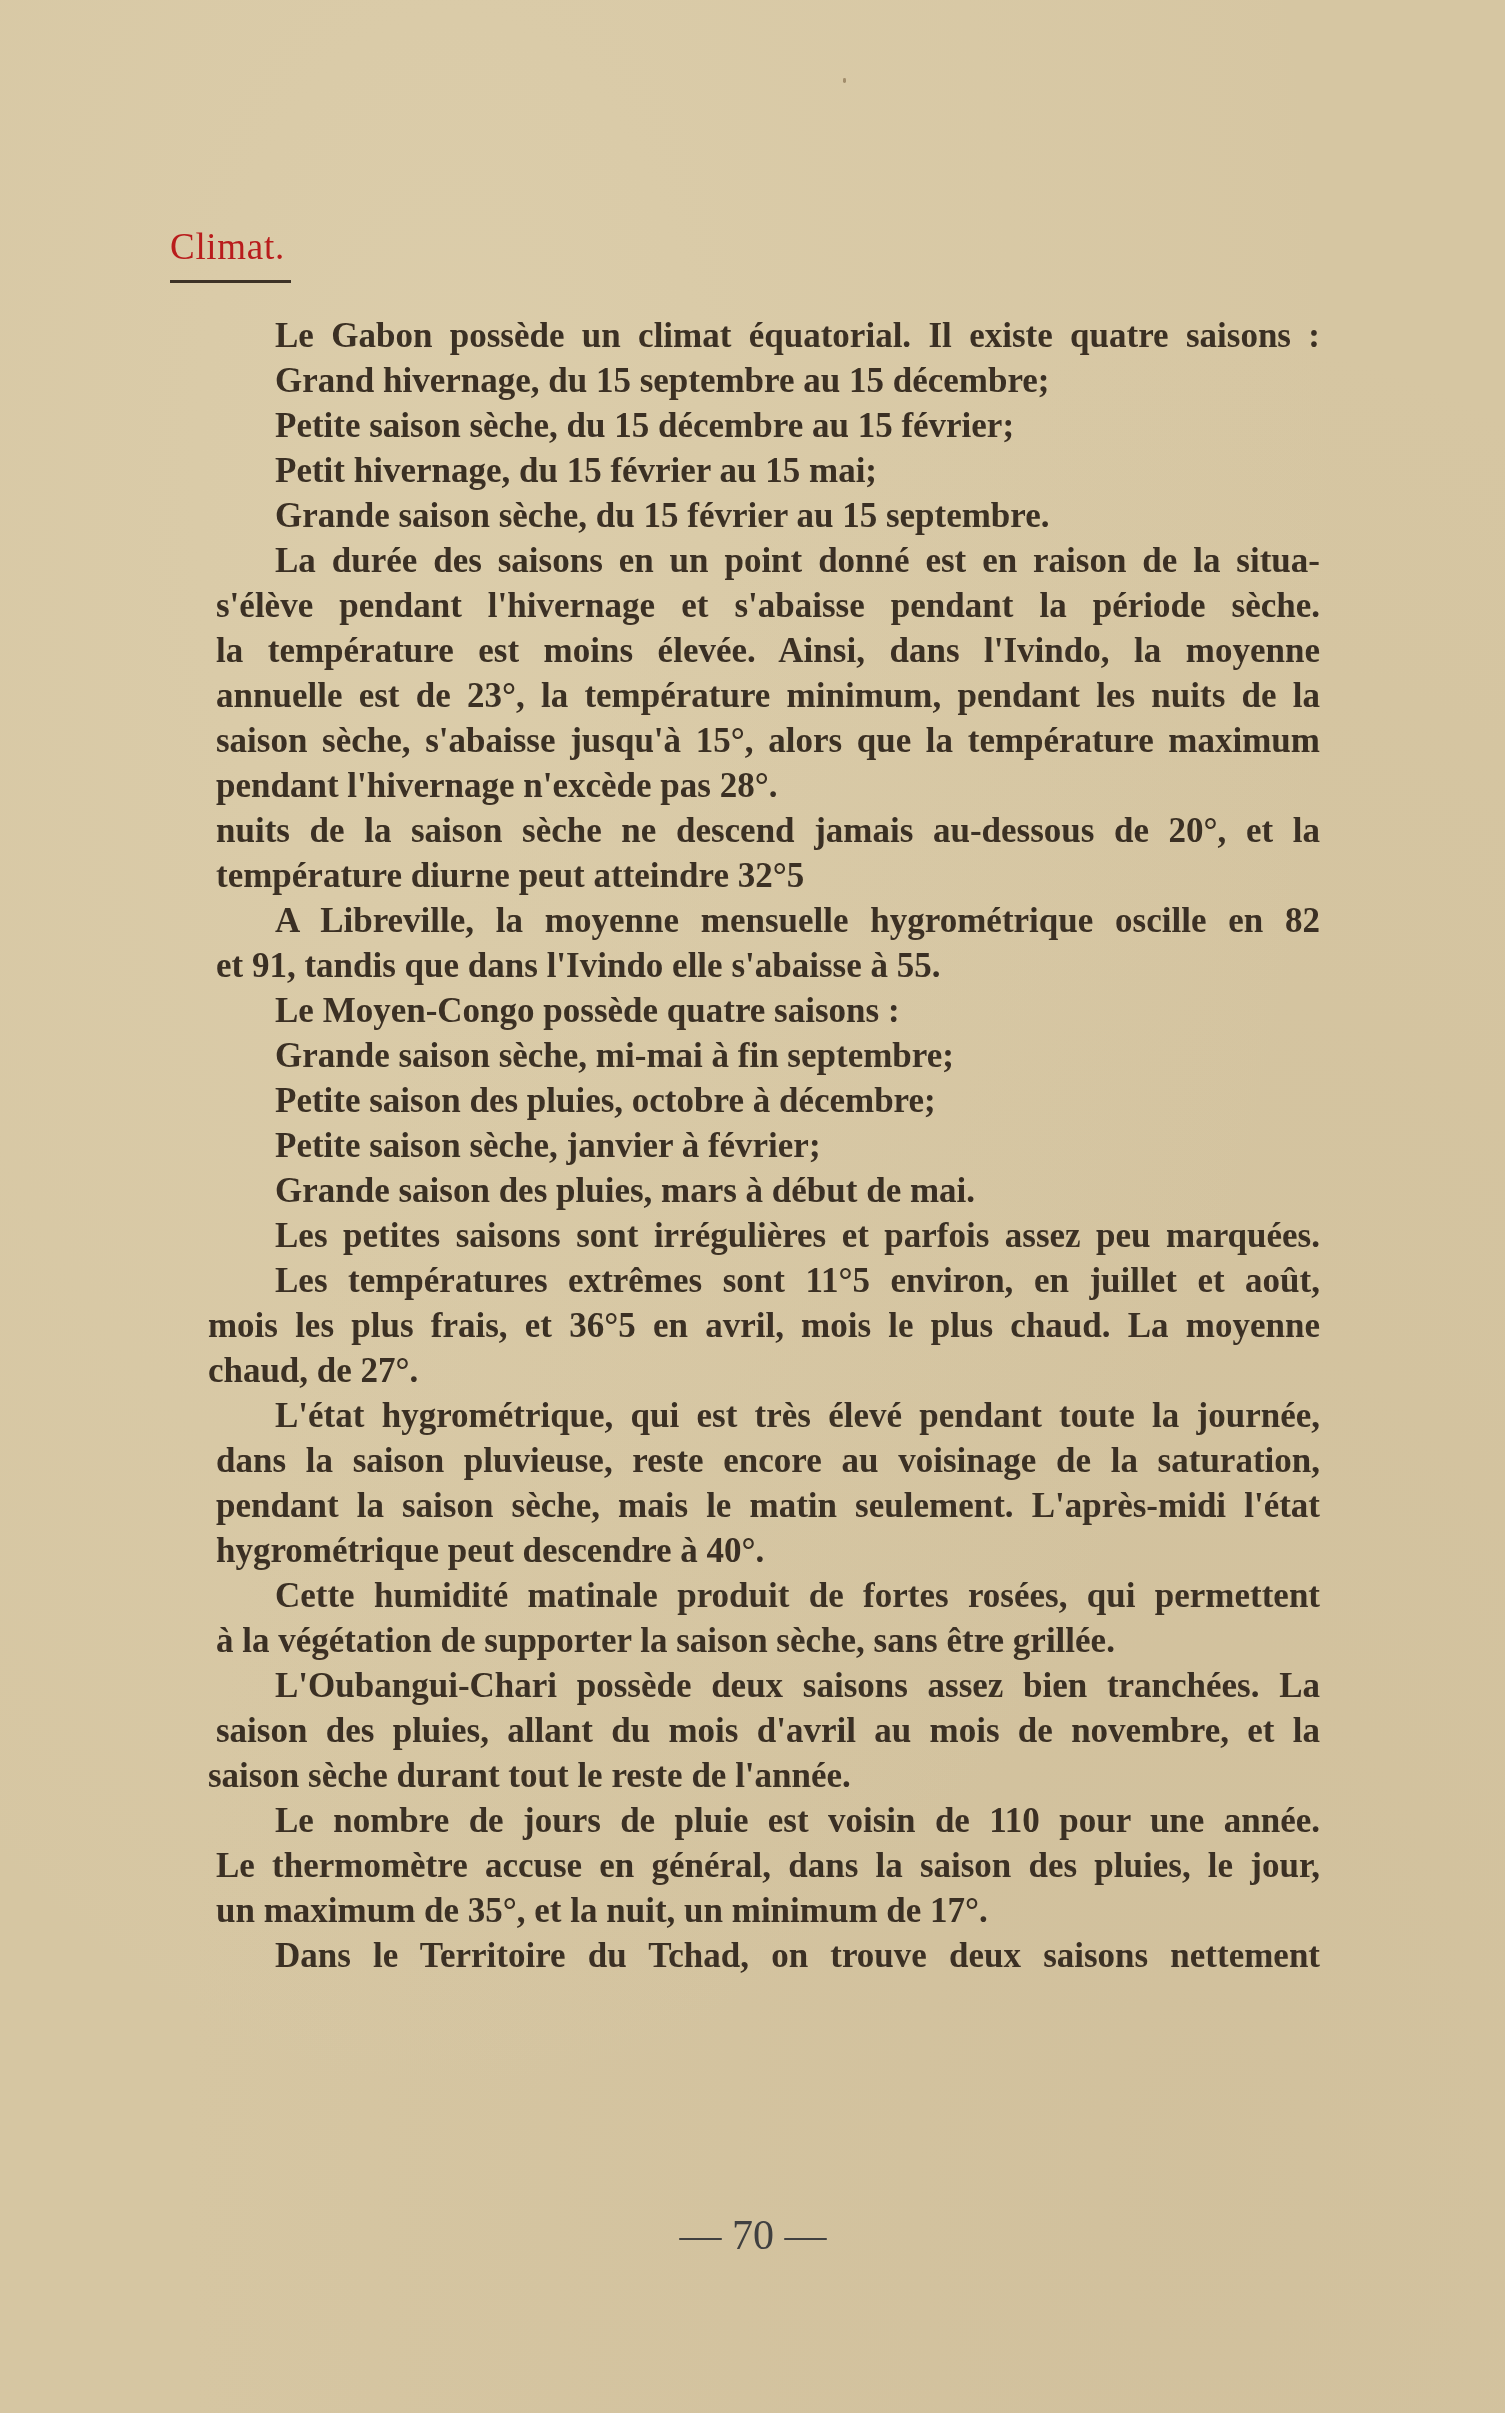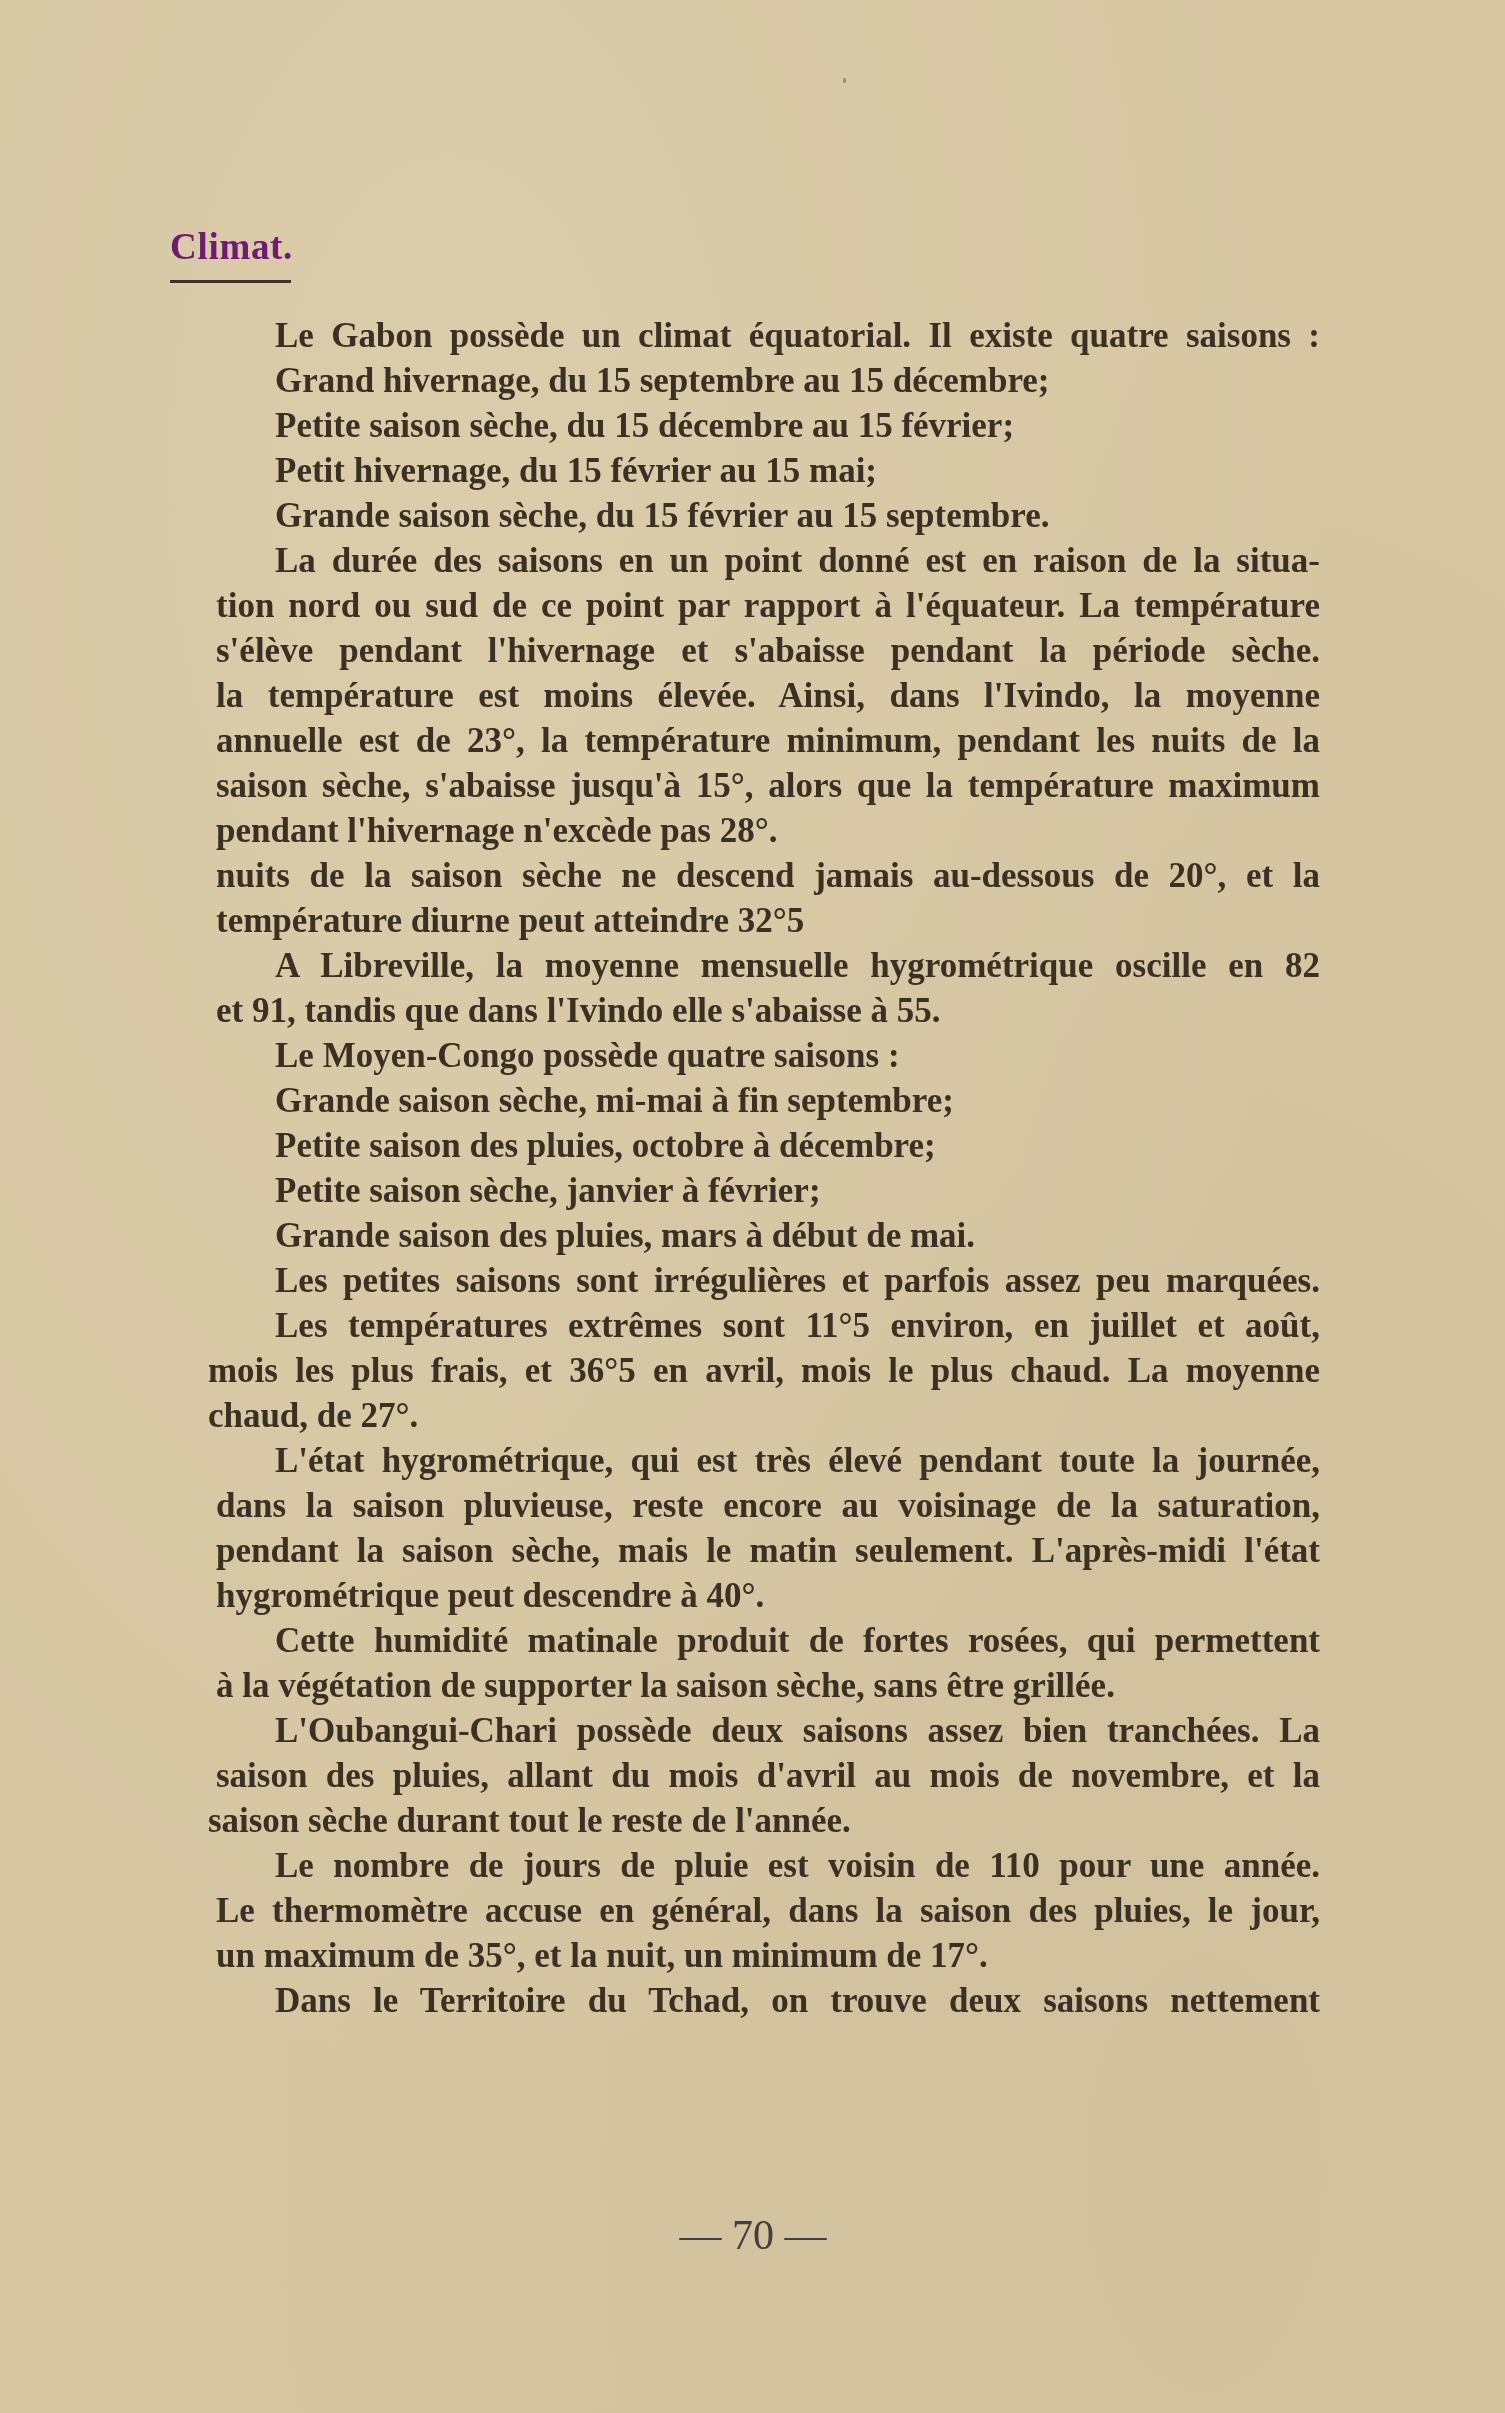--- a/index.html
+++ b/index.html
@@ -12,22 +12,22 @@
   }
   .page-bg {
     position: absolute; inset: 0;
     background:
       radial-gradient(ellipse at 30% 20%, rgba(230,218,186,0.35), rgba(0,0,0,0) 60%),
       radial-gradient(ellipse at 80% 90%, rgba(200,182,146,0.35), rgba(0,0,0,0) 60%);
   }
   .speck { position: absolute; left: 843px; top: 78px; width: 3.4px; height: 5.4px; background: #8a7452; border-radius: 1.4px; opacity: 0.7; }
   .heading {
     position: absolute; left: 170px; top: 225px;
-    font-size: 37px; font-weight: bold; letter-spacing: 0.7px;
-    color: #701a75;
+    font-size: 37px; font-weight: normal; letter-spacing: 0.7px;
+    color: #b91c1c;
   }
   .heading-rule {
     position: absolute; left: 170px; top: 280px; width: 121px; height: 3.4px;
     background: #3d3226;
   }
   .text {
     position: absolute; left: 216px; top: 313px; width: 1104px;
   }
   .line {
     height: 45px; line-height: 45px;
@@ -54,21 +54,20 @@
 <div class="heading">Climat.</div>
 <div class="heading-rule"></div>
 
 <div class="text" id="text">
     <div class="line indent">Le Gabon possède un climat équatorial. Il existe quatre saisons :</div>
     <div class="line indent short">Grand hivernage, du 15 septembre au 15 décembre;</div>
     <div class="line indent short">Petite saison sèche, du 15 décembre au 15 février;</div>
     <div class="line indent short">Petit hivernage, du 15 février au 15 mai;</div>
     <div class="line indent short">Grande saison sèche, du 15 février au 15 septembre.</div>
     <div class="line indent">La durée des saisons en un point donné  est en raison de la situa-</div>
-    <div class="line">tion nord ou sud de ce point par rapport à l'équateur. La température</div>
     <div class="line">s'élève pendant l'hivernage et s'abaisse pendant la période sèche.</div>
     <div class="line">la température est moins élevée. Ainsi, dans l'Ivindo, la moyenne</div>
     <div class="line">annuelle est de 23°, la température minimum, pendant les nuits de la</div>
     <div class="line">saison sèche, s'abaisse jusqu'à 15°, alors que la température maximum</div>
     <div class="line short">pendant l'hivernage n'excède pas 28°.</div>
     <div class="line">nuits de la saison sèche ne descend jamais au-dessous de 20°, et la</div>
     <div class="line short">température diurne peut atteindre 32°5</div>
     <div class="line indent">A Libreville, la moyenne mensuelle hygrométrique oscille en 82</div>
     <div class="line short">et 91, tandis que dans l'Ivindo elle s'abaisse à 55.</div>
     <div class="line indent short">Le Moyen-Congo possède quatre saisons :</div>

